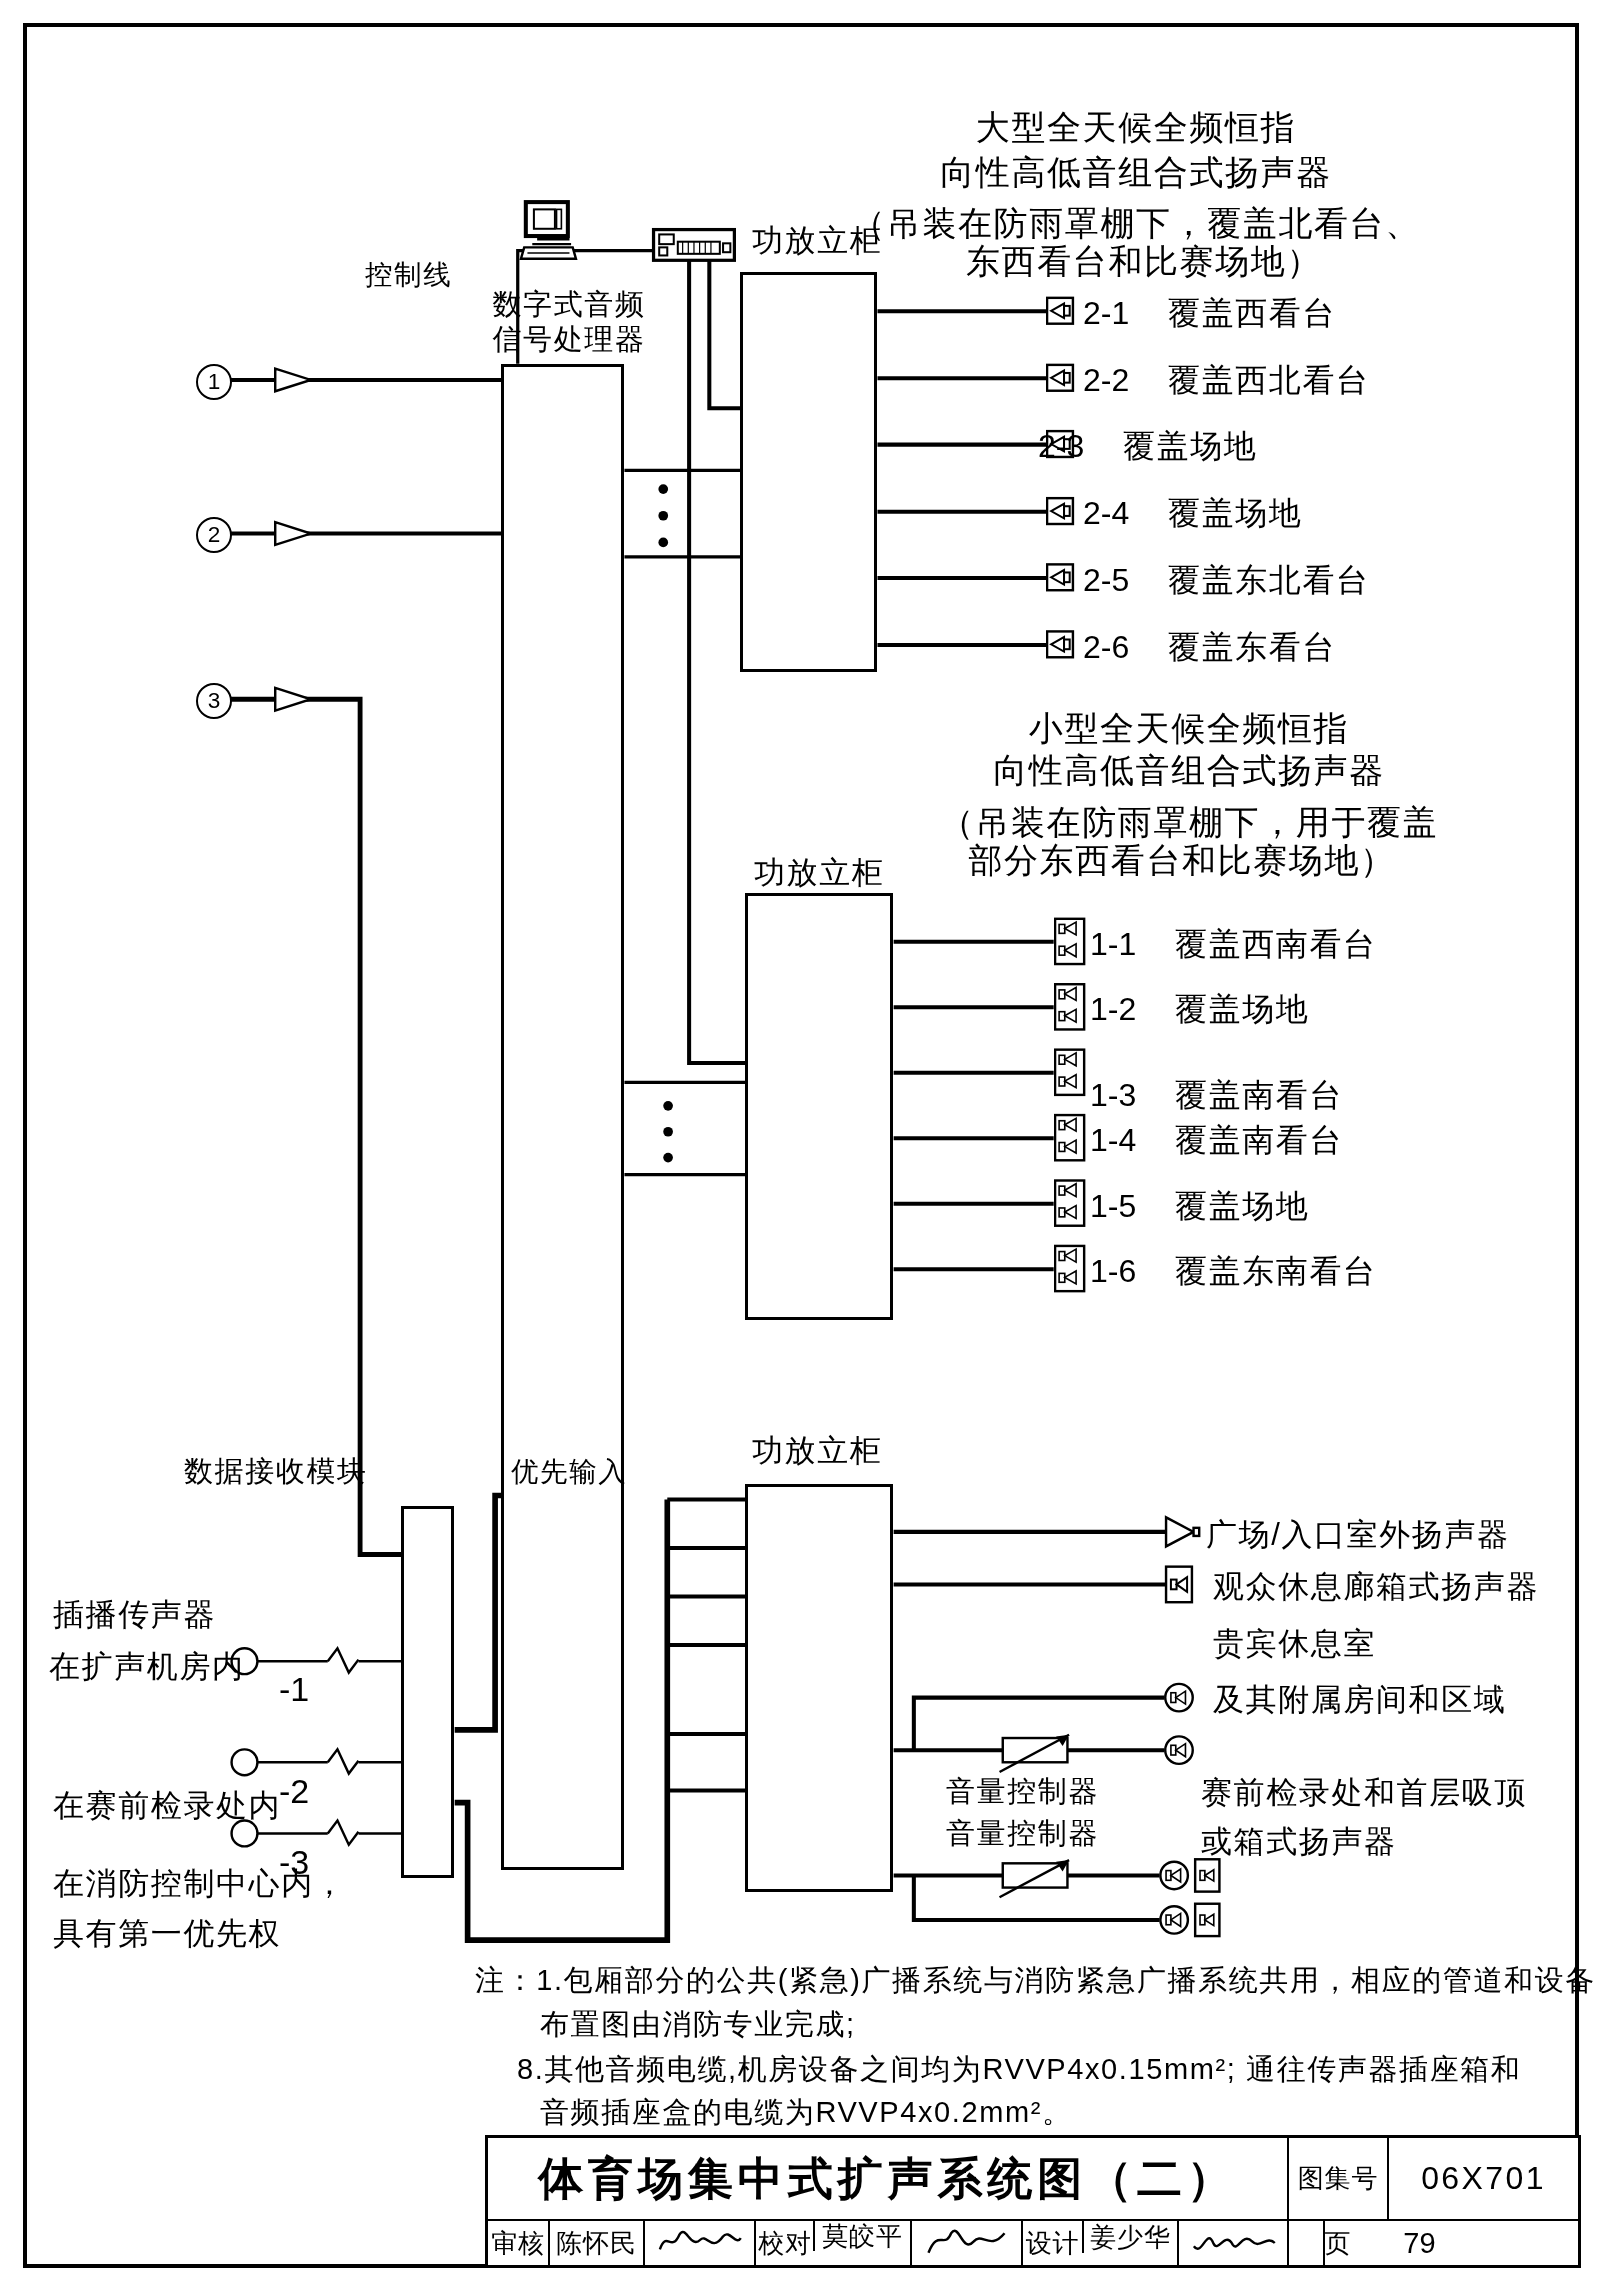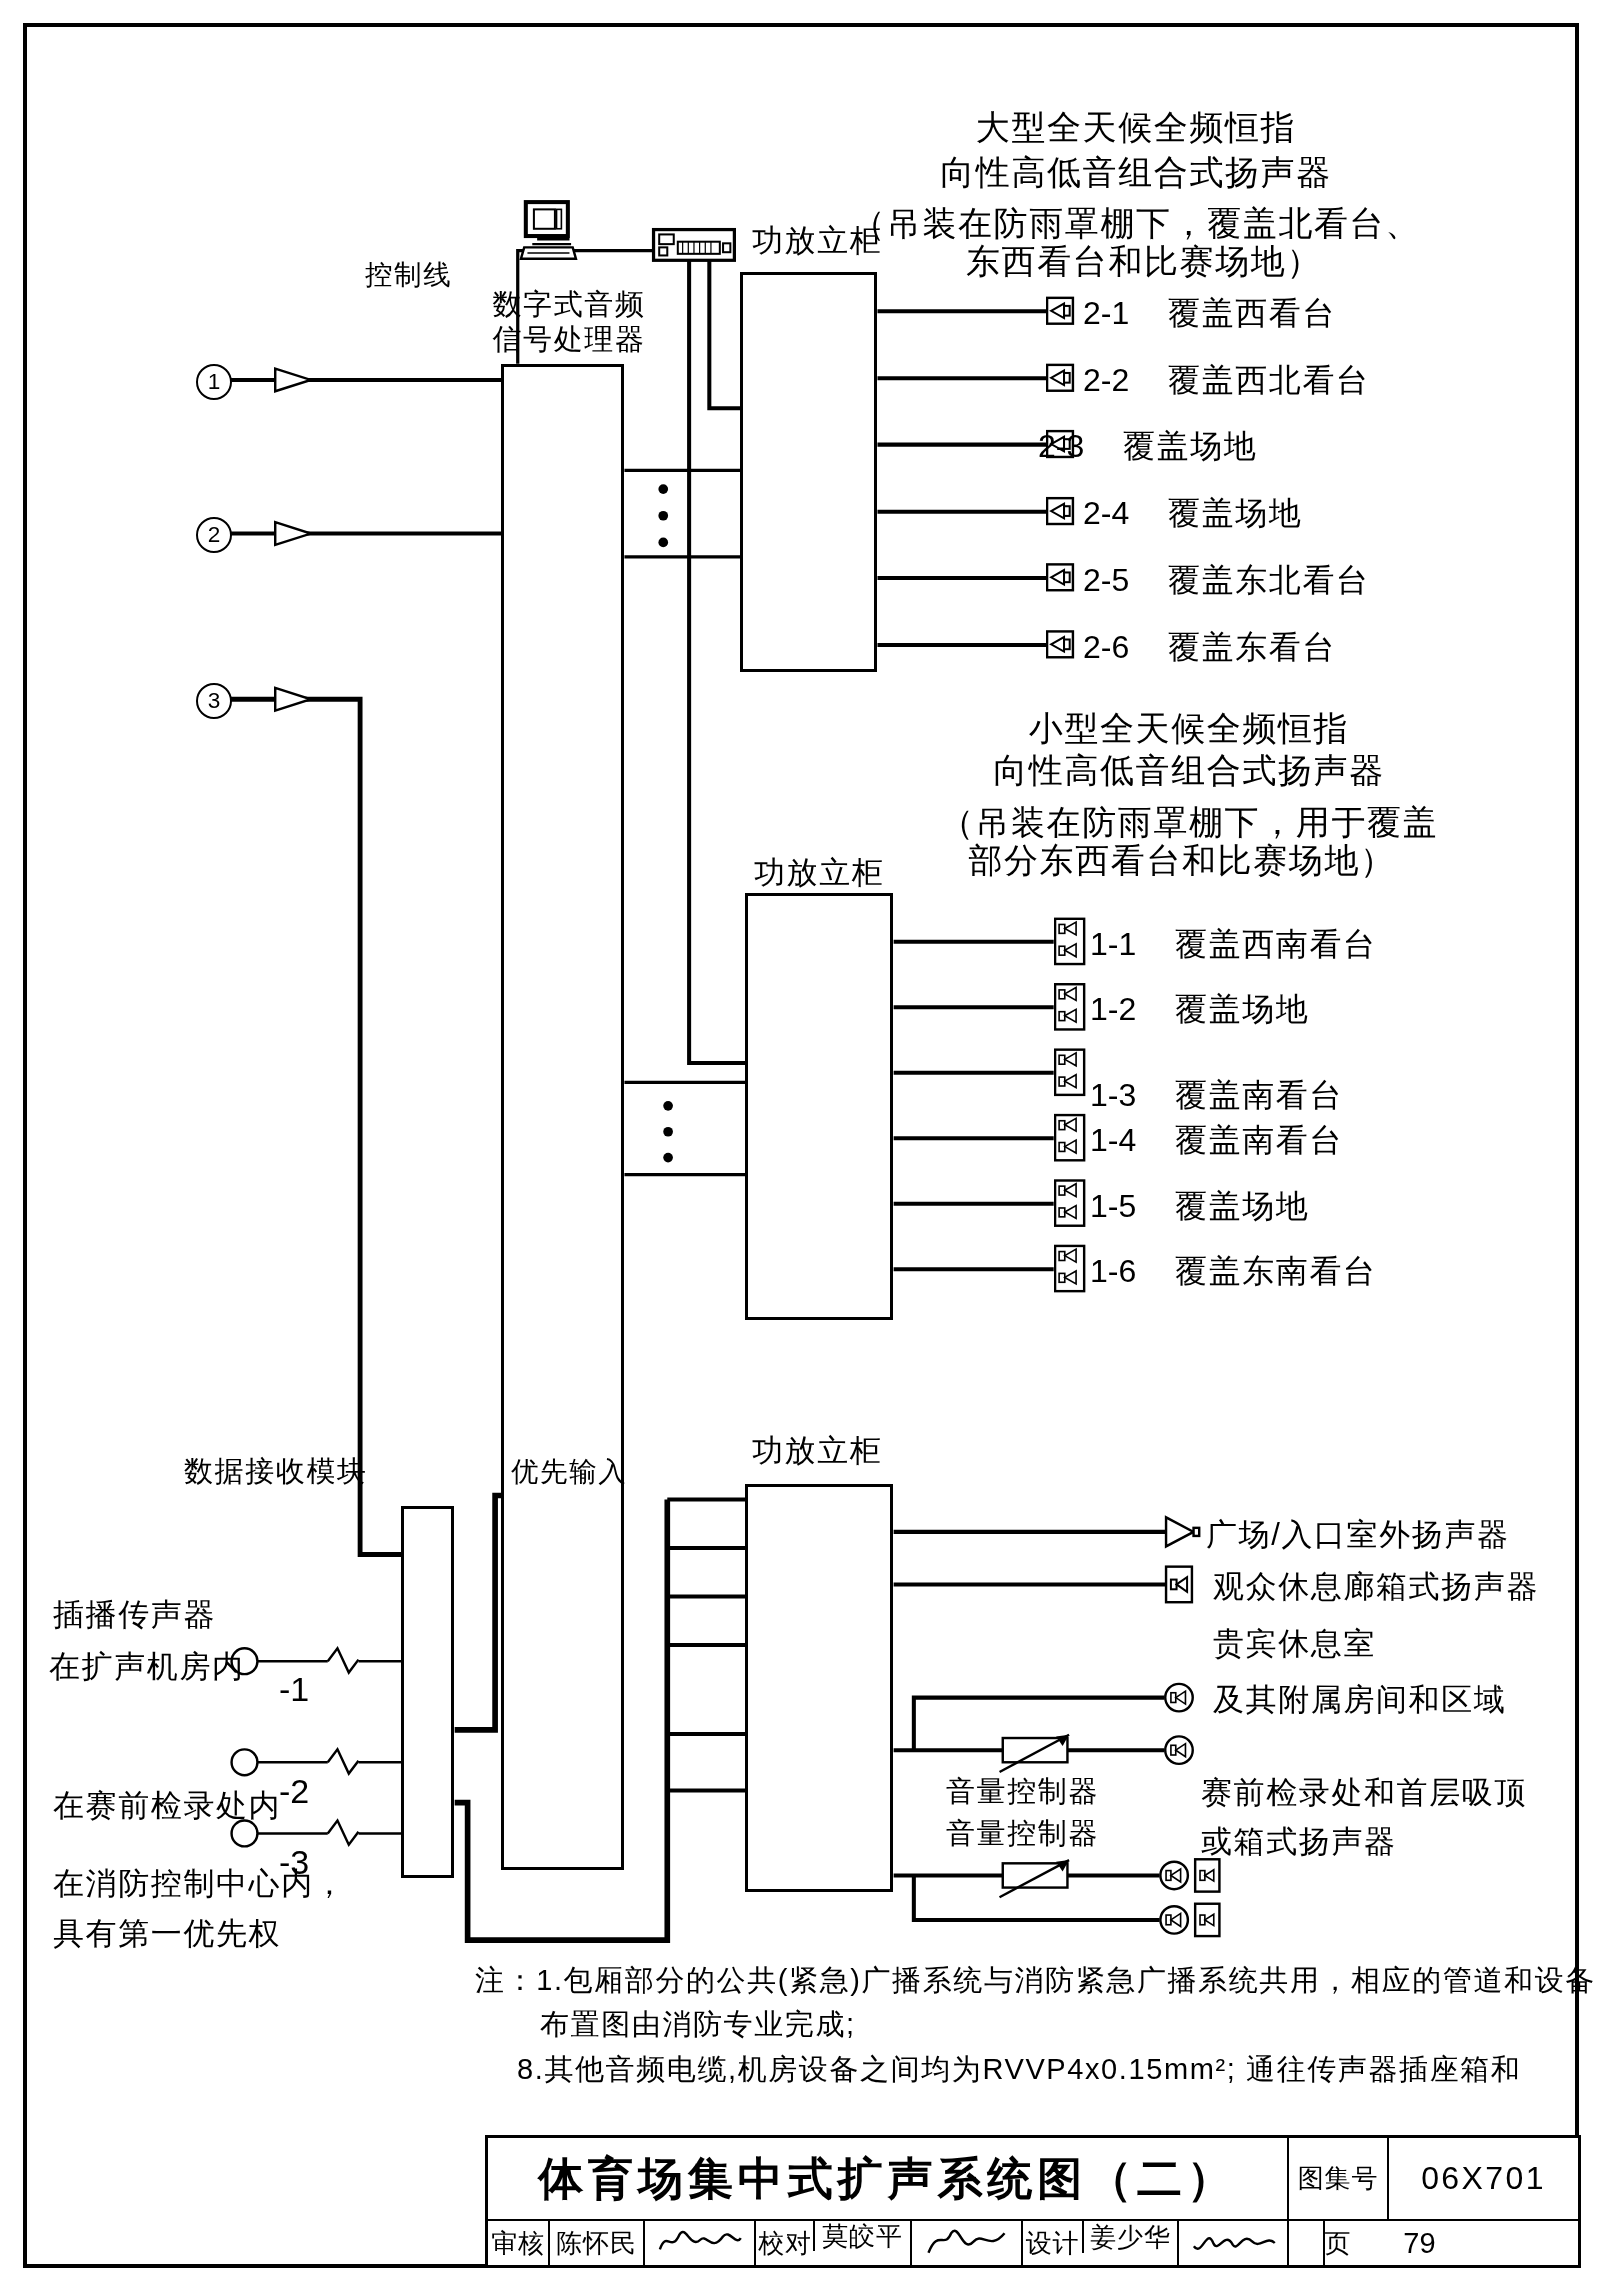--- a/index.html
+++ b/index.html
@@ -311,20 +311,21 @@
   <div class="t cjk" style="left:1213px;top:1623px;font-size:31px;">贵宾休息室</div>
   <div class="t cjk" style="left:1213px;top:1679px;font-size:31px;">及其附属房间和区域</div>
   <div class="t cjk" style="left:946px;top:1772px;font-size:29px;">音量控制器</div>
   <div class="t cjk" style="left:946px;top:1814px;font-size:29px;">音量控制器</div>
   <div class="t cjk" style="left:1201px;top:1772px;font-size:31px;">赛前检录处和首层吸顶</div>
   <div class="t cjk" style="left:1201px;top:1821px;font-size:31px;">或箱式扬声器</div>
 
   <div class="t cjk" style="left:475px;top:1961px;font-size:29px;">注：1.包厢部分的公共(紧急)广播系统与消防紧急广播系统共用，相应的管道和设备</div>
   <div class="t cjk" style="left:540px;top:2005px;font-size:29px;">布置图由消防专业完成;</div>
   <div class="t cjk" style="left:517px;top:2050px;font-size:29px;">8.其他音频电缆,机房设备之间均为RVVP4x0.15mm²; 通往传声器插座箱和</div>
+  <div class="t cjk" style="left:540px;top:2093px;font-size:29px;">音频插座盒的电缆为RVVP4x0.2mm²。</div>
 
   <div class="box" style="left:485px;top:2135px;width:1096px;height:133px;border-width:3.2px;"></div>
 
   <div class="tb-cell" style="left:488px;top:2138px;width:799px;height:81px;border-left:none;">
     <span class="cjk" style="font-size:45px;font-weight:bold;letter-spacing:4.9px;">体育场集中式扩声系统图（二）</span>
   </div>
   <div class="tb-cell" style="left:1287px;top:2138px;width:100px;height:81px;">
     <span class="tb-text">图集号</span>
   </div>
   <div class="tb-cell" style="left:1387px;top:2138px;width:191px;height:81px;">

